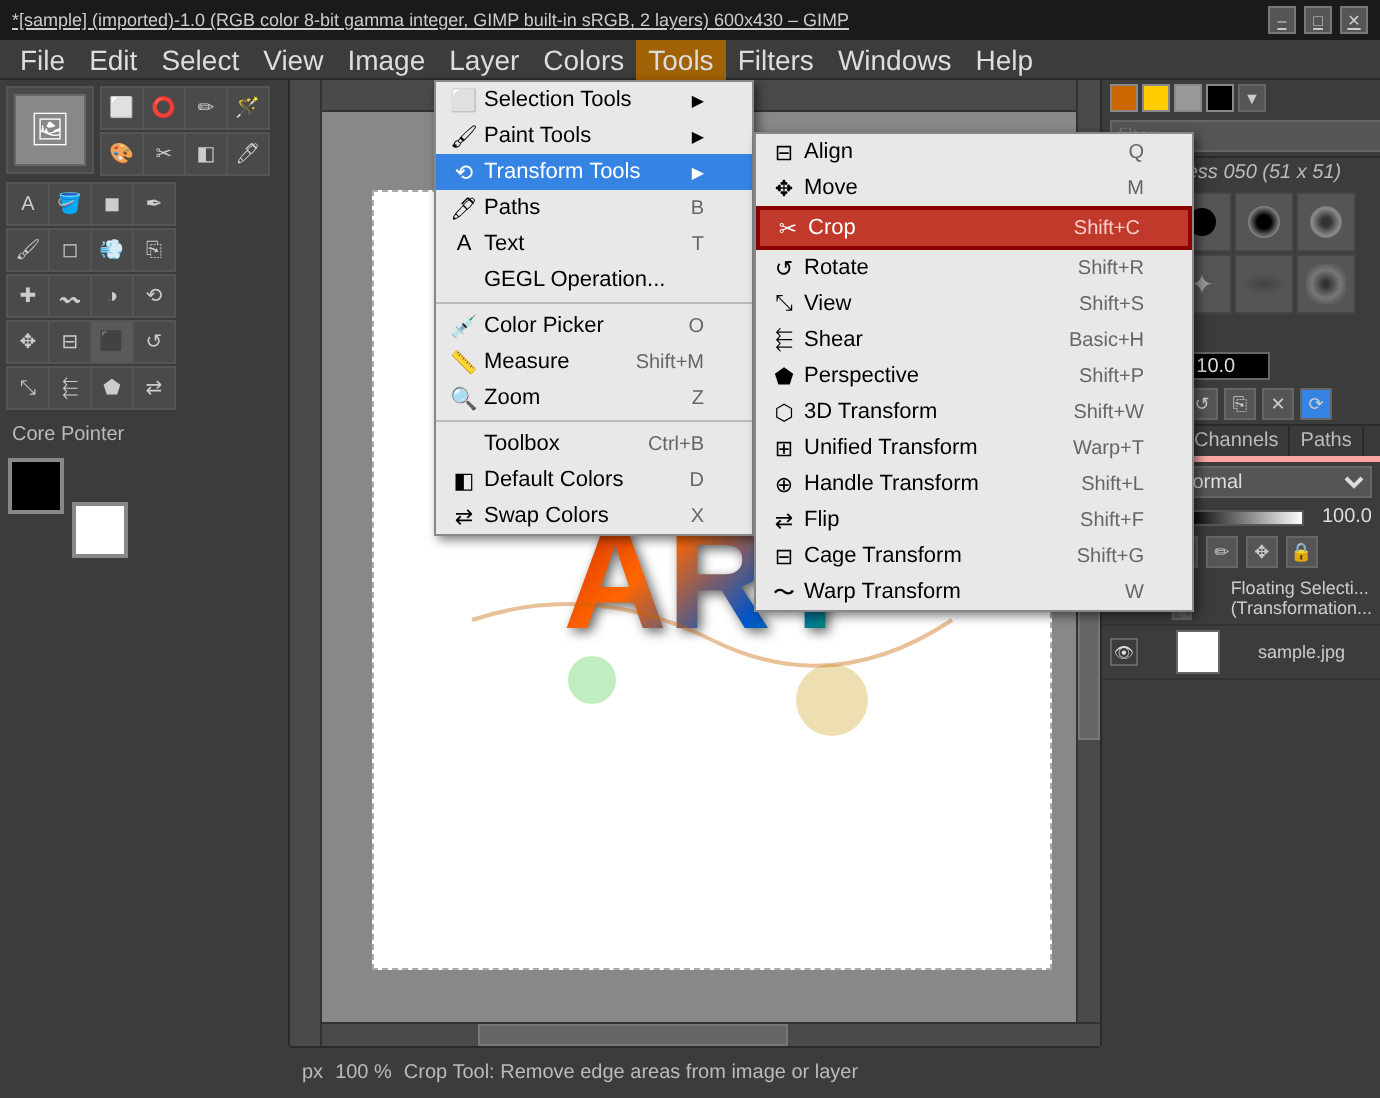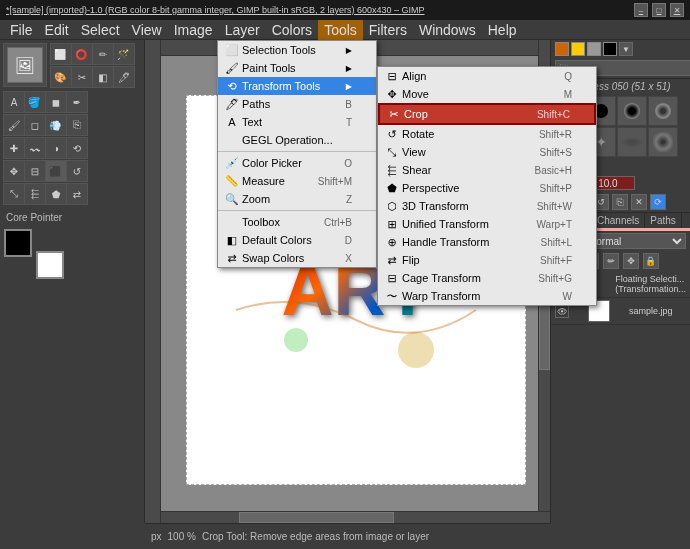--- a/index.html
+++ b/index.html
@@ -387,21 +387,21 @@
     .boaring-row {
       display: flex;
       align-items: center;
       padding: 2px 4px;
       gap: 4px;
       font-size: 10px;
       color: #bbb;
     }
     .boaring-input {
       width: 40px;
-      background: #7f1d1d;
+      background: #000000;
       border: 1px solid #666;
       color: #ddd;
       font-size: 10px;
       height: 14px;
       padding: 0 2px;
     }
     .icon-row {
       display: flex;
       align-items: center;
       padding: 2px 4px;
@@ -687,20 +687,25 @@
     <div class="panel-tab">Paths</div>
   </div>
 
   <div class="mode-row">
     <span>Mode</span>
     <select class="mode-select">
       <option>Normal</option>
     </select>
   </div>
 
+  <div class="opacity-row">
+    <span>Opacity</span>
+    <div class="opacity-bar"></div>
+    <span class="opacity-val">100.0</span>
+  </div>
 
   <div class="lock-row">
     <span>Lock:</span>
     <div class="icon-btn-sm">α</div>
     <div class="icon-btn-sm">✏</div>
     <div class="icon-btn-sm">✥</div>
     <div class="icon-btn-sm">🔒</div>
   </div>
 
   <div class="layer-item">

